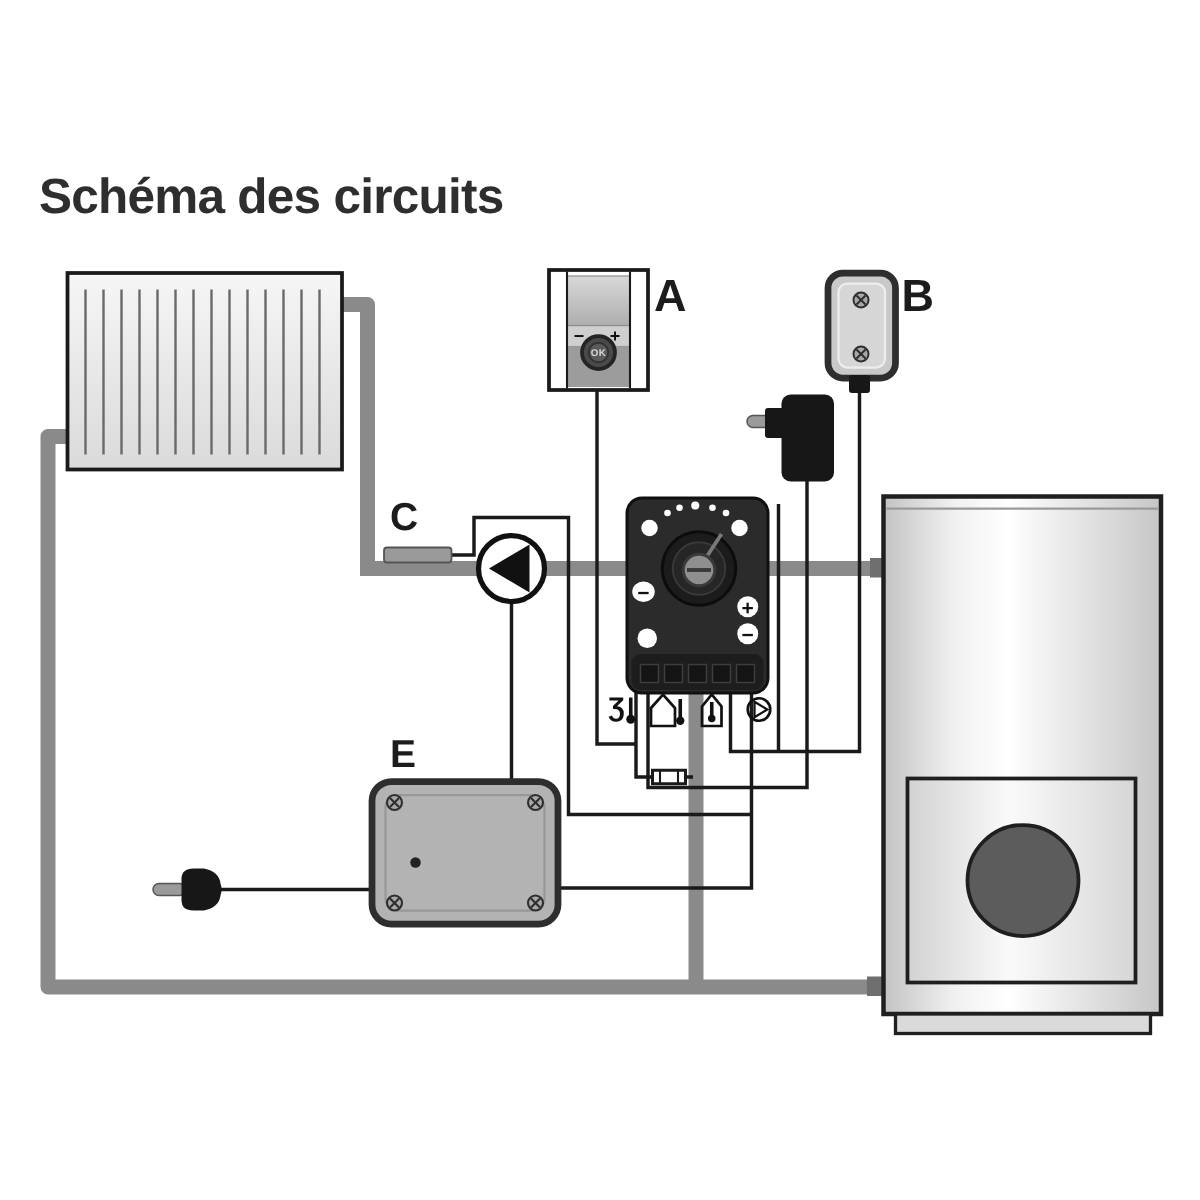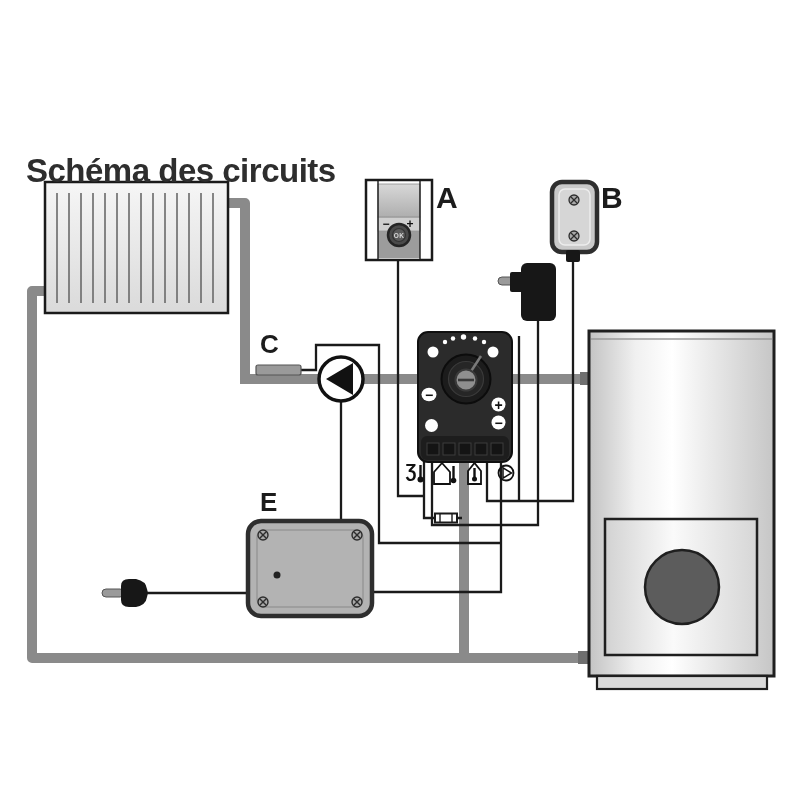--- a/index.html
+++ b/index.html
@@ -2,21 +2,21 @@
 <html><head>
 <meta charset="utf-8">
 <style>
   html,body{margin:0;padding:0;background:#ffffff;}
   .canvas{
     position:relative;width:800px;height:800px;background:#ffffff;overflow:hidden;
     font-family:"Liberation Sans",sans-serif;
   }
   .canvas svg{position:absolute;left:0;top:0;}
   .txt{position:absolute;color:#1c1c1c;font-weight:bold;line-height:1;}
-  .title{left:26px;top:114px;font-size:33px;color:#2e2e2e;letter-spacing:-0.5px;margin-top:40px;}
+  .title{left:26px;top:114px;font-size:33px;color:#2e2e2e;letter-spacing:-0.5px;}
   .lblA{left:436px;top:183px;font-size:30px;}
   .lblB{left:601px;top:183px;font-size:30px;}
   .lblC{left:260px;top:331px;font-size:26px;}
   .lblE{left:260px;top:489px;font-size:26px;}
   .glyph{
     position:absolute;display:flex;align-items:center;justify-content:center;
     color:#111;font-weight:bold;
   }
   .a-minus{left:379px;top:217px;width:14px;height:13px;font-size:12px;}
   .a-plus{left:403px;top:217px;width:14px;height:13px;font-size:12px;}

